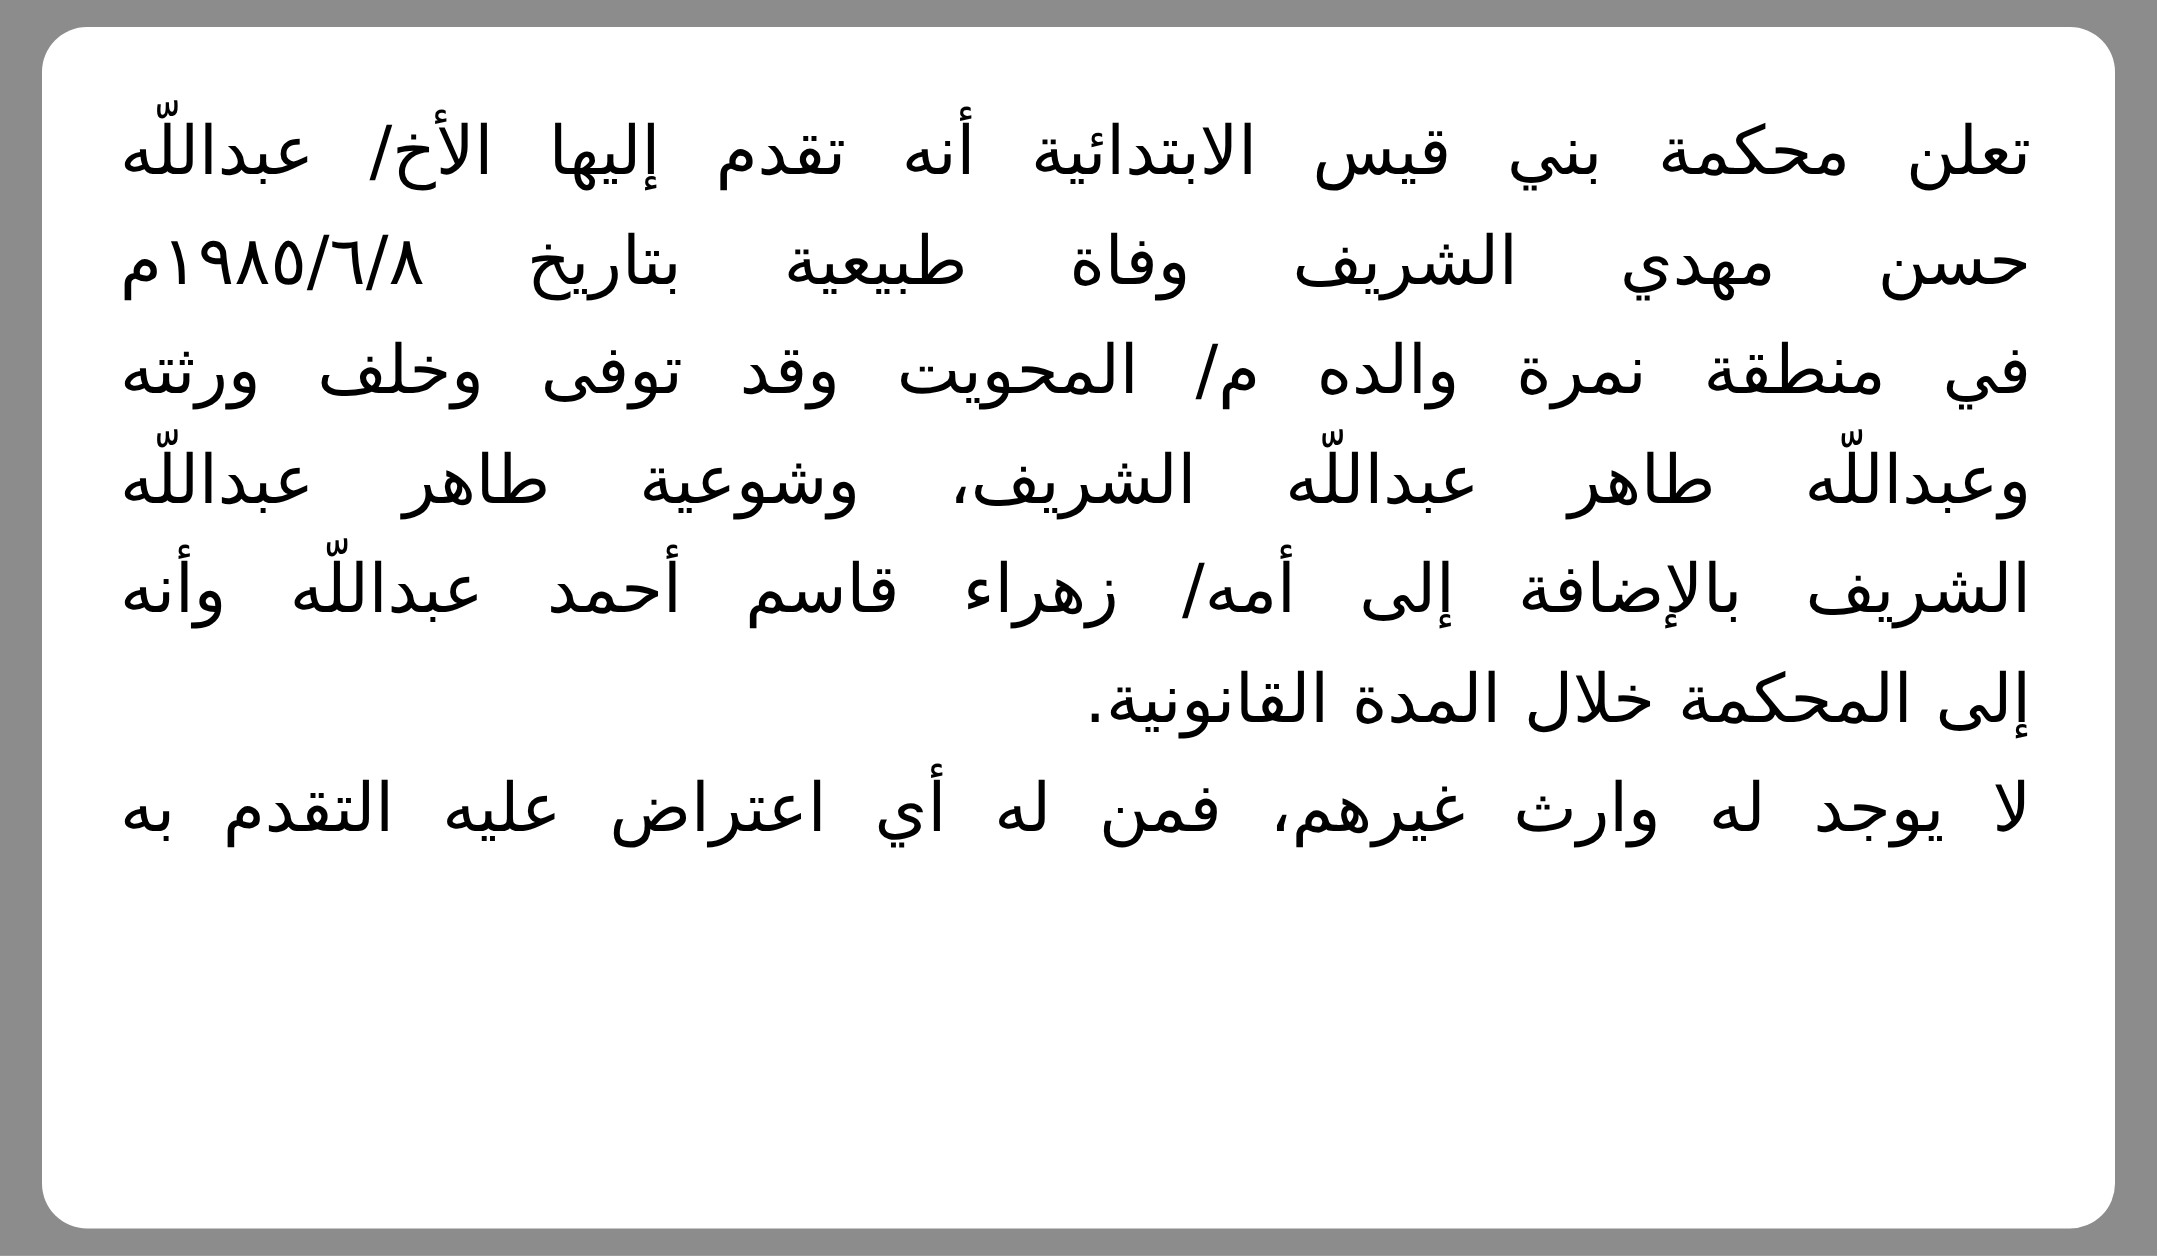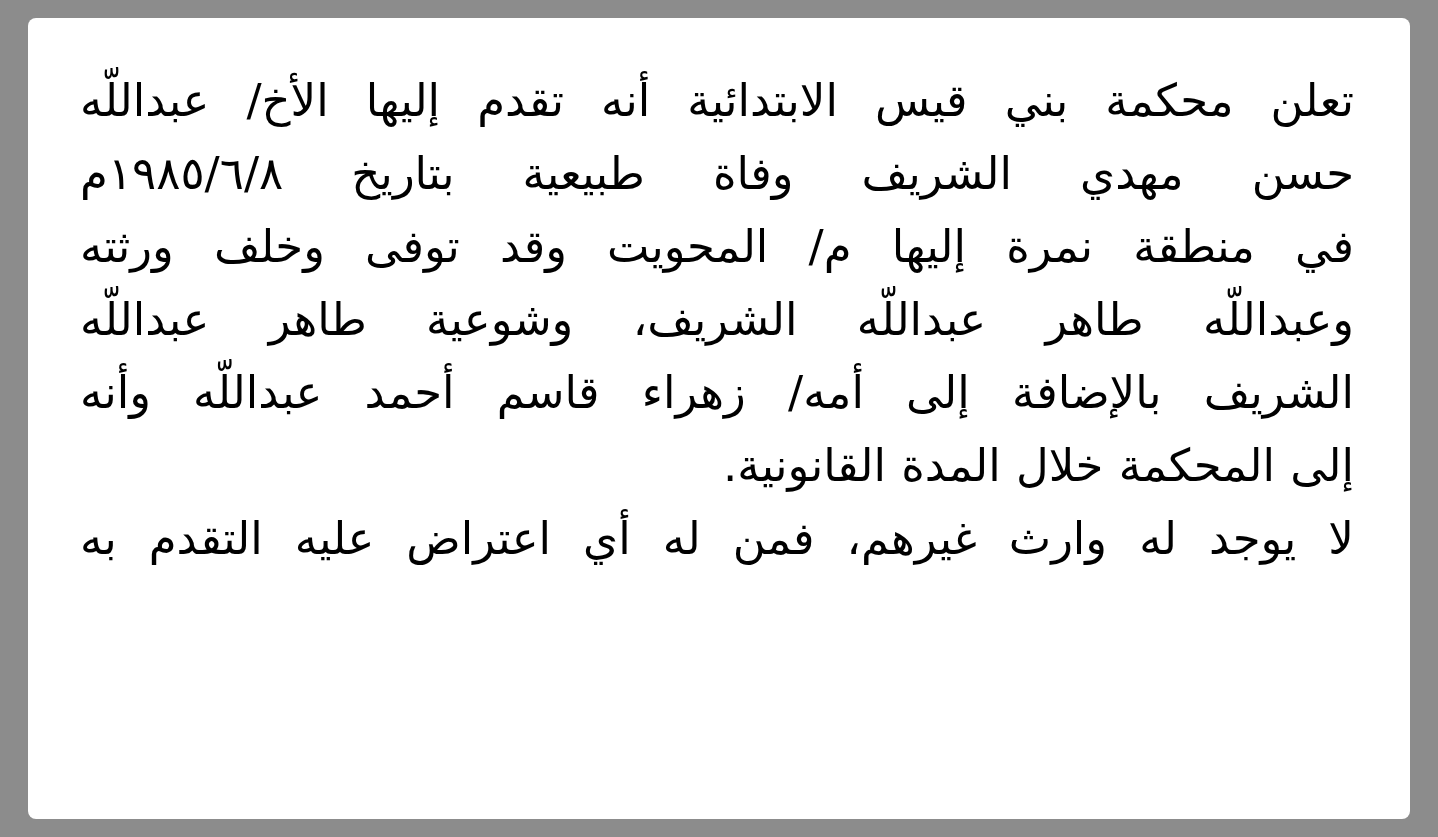--- a/index.html
+++ b/index.html
@@ -22,21 +22,21 @@
     background: #8c8c8c;
     box-sizing: border-box;
   }
   .notice-card {
     position: absolute;
     left: 28px;
     top: 18px;
     width: 1382px;
     height: 801px;
     background: #ffffff;
-    border-radius: 8px;
+    border-radius: 30px;
     box-sizing: border-box;
     overflow: hidden;
   }
   .notice-body {
     position: absolute;
     left: 52px;
     right: 56px;
     top: 46px;
     direction: rtl;
     text-align: justify;
@@ -61,20 +61,20 @@
   }
 </style>
 </head>
 <body>
 
 <div class="page">
   <div class="notice-card">
     <div class="notice-body">
       <span class="line">تعلن محكمة بني قيس الابتدائية أنه تقدم إليها الأخ/ عبداللّه</span>
       <span class="line">حسن مهدي الشريف وفاة طبيعية بتاريخ ١٩٨٥/٦/٨م</span>
-      <span class="line">في منطقة نمرة إليها م/ المحويت وقد توفى وخلف ورثته</span>
+      <span class="line">في منطقة نمرة والده م/ المحويت وقد توفى وخلف ورثته</span>
       <span class="line">وعبداللّه طاهر عبداللّه الشريف، وشوعية طاهر عبداللّه</span>
       <span class="line">الشريف بالإضافة إلى أمه/ زهراء قاسم أحمد عبداللّه وأنه</span>
       <span class="line last">إلى المحكمة خلال المدة القانونية.</span>
       <span class="line">لا يوجد له وارث غيرهم، فمن له أي اعتراض عليه التقدم به</span>
     </div>
   </div>
 </div>
 
 </body></html>

